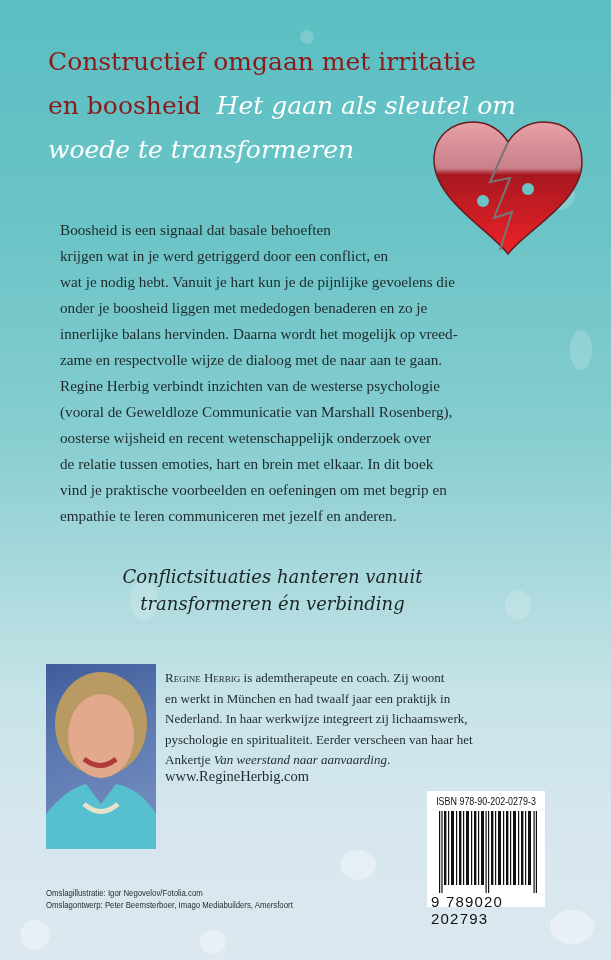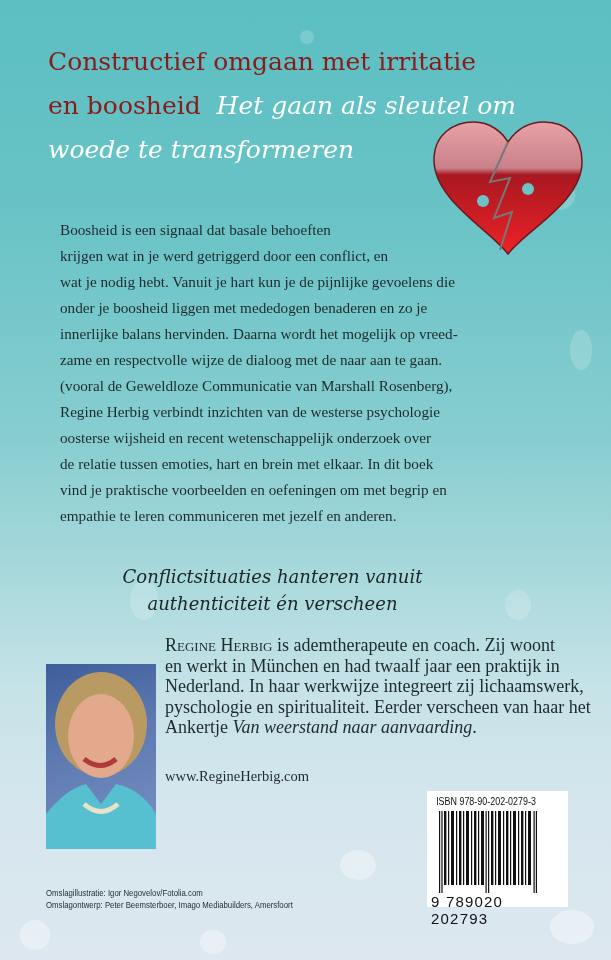--- a/index.html
+++ b/index.html
@@ -23,34 +23,34 @@
   .tagline {
     position:absolute; left:0; width:545px; top:563px; text-align:center;
     font-family:"DejaVu Serif", serif; font-style:italic; font-size:18px; line-height:27px; color:#1c2426;
   }
   .photo {
     position:absolute; left:46px; top:664px; width:110px; height:185px;
     background: linear-gradient(160deg, #3e5d9a 0%, #5c78b0 40%, #7b93c4 100%);
     overflow:hidden;
   }
   .author {
-    position:absolute; left:165px; top:635px; width:420px;
-    font-family:"Liberation Serif", serif; font-size:18px; line-height:20.5px; color:#1e2a2c;
+    position:absolute; left:165px; top:668px; width:420px;
+    font-family:"Liberation Serif", serif; font-size:13px; line-height:20.5px; color:#1e2a2c;
   }
   .author .sc { font-variant: small-caps; }
   .author .line { display:block; white-space:nowrap; }
   .website {
     position:absolute; left:165px; top:768px; font-family:"Liberation Serif", serif; font-size:14.5px; color:#1e2a2c;
   }
   .credits {
     position:absolute; left:46px; top:887px; font-family:"Liberation Sans", sans-serif; font-size:9.5px; line-height:12px; color:#1e2a2c;
     transform: scaleX(0.82); transform-origin:left top; white-space:nowrap;
   }
   .barcode-box {
-    position:absolute; left:363px; top:791px; width:141px; height:116px; background:#ffffff;
+    position:absolute; left:363px; top:791px; width:118px; height:116px; background:#ffffff;
   }
   .isbn-label {
     position:absolute; left:0; top:4px; width:118px; text-align:center;
     font-family:"Liberation Sans", sans-serif; font-size:10.5px; color:#111; transform:scaleX(0.85);
   }
   .bars { position:absolute; left:12px; top:20px; width:98px; height:82px; }
   .barcode-digits {
     position:absolute; left:4px; top:102px; width:112px;
     font-family:"Liberation Sans", sans-serif; font-size:15px; color:#111; letter-spacing:1.2px; background:transparent;
   }
@@ -94,31 +94,31 @@
   <circle cx="98" cy="69" r="6" fill="#6cc3c6"></circle>
 </svg>
 
 <div class="body-text">
   <span>Boosheid is een signaal dat basale behoeften</span>
   <span>krijgen wat in je werd getriggerd door een conflict, en</span>
   <span>wat je nodig hebt. Vanuit je hart kun je de pijnlijke gevoelens die</span>
   <span>onder je boosheid liggen met mededogen benaderen en zo je</span>
   <span>innerlijke balans hervinden. Daarna wordt het mogelijk op vreed-</span>
   <span>zame en respectvolle wijze de dialoog met de naar aan te gaan.</span>
+  <span>Regine Herbig verbindt inzichten van de westerse psychologie</span>
   <span>(vooral de Geweldloze Communicatie van Marshall Rosenberg),</span>
-  <span>Regine Herbig verbindt inzichten van de westerse psychologie</span>
   <span>oosterse wijsheid en recent wetenschappelijk onderzoek over</span>
   <span>de relatie tussen emoties, hart en brein met elkaar. In dit boek</span>
   <span>vind je praktische voorbeelden en oefeningen om met begrip en</span>
   <span>empathie te leren communiceren met jezelf en anderen.</span>
 </div>
 
 <div class="tagline">
   <div>Conflictsituaties hanteren vanuit</div>
-  <div>authenticiteit én verscheen</div>
+  <div>transformeren én verbinding</div>
 </div>
 
 <div class="photo">
   <svg width="110" height="185" viewBox="0 0 110 185">
     <ellipse cx="55" cy="60" rx="46" ry="52" fill="#b89a62"></ellipse>
     <ellipse cx="55" cy="72" rx="33" ry="42" fill="#e2a98c"></ellipse>
     <path d="M38 95 Q55 108 70 95" stroke="#b03a3a" stroke-width="5" fill="none"></path>
     <path d="M0 185 L0 150 Q20 125 40 120 L55 140 L70 120 Q95 125 110 150 L110 185 Z" fill="#56bfd0"></path>
     <path d="M38 140 Q55 155 72 140" stroke="#e8e2c8" stroke-width="5" fill="none"></path>
   </svg>

